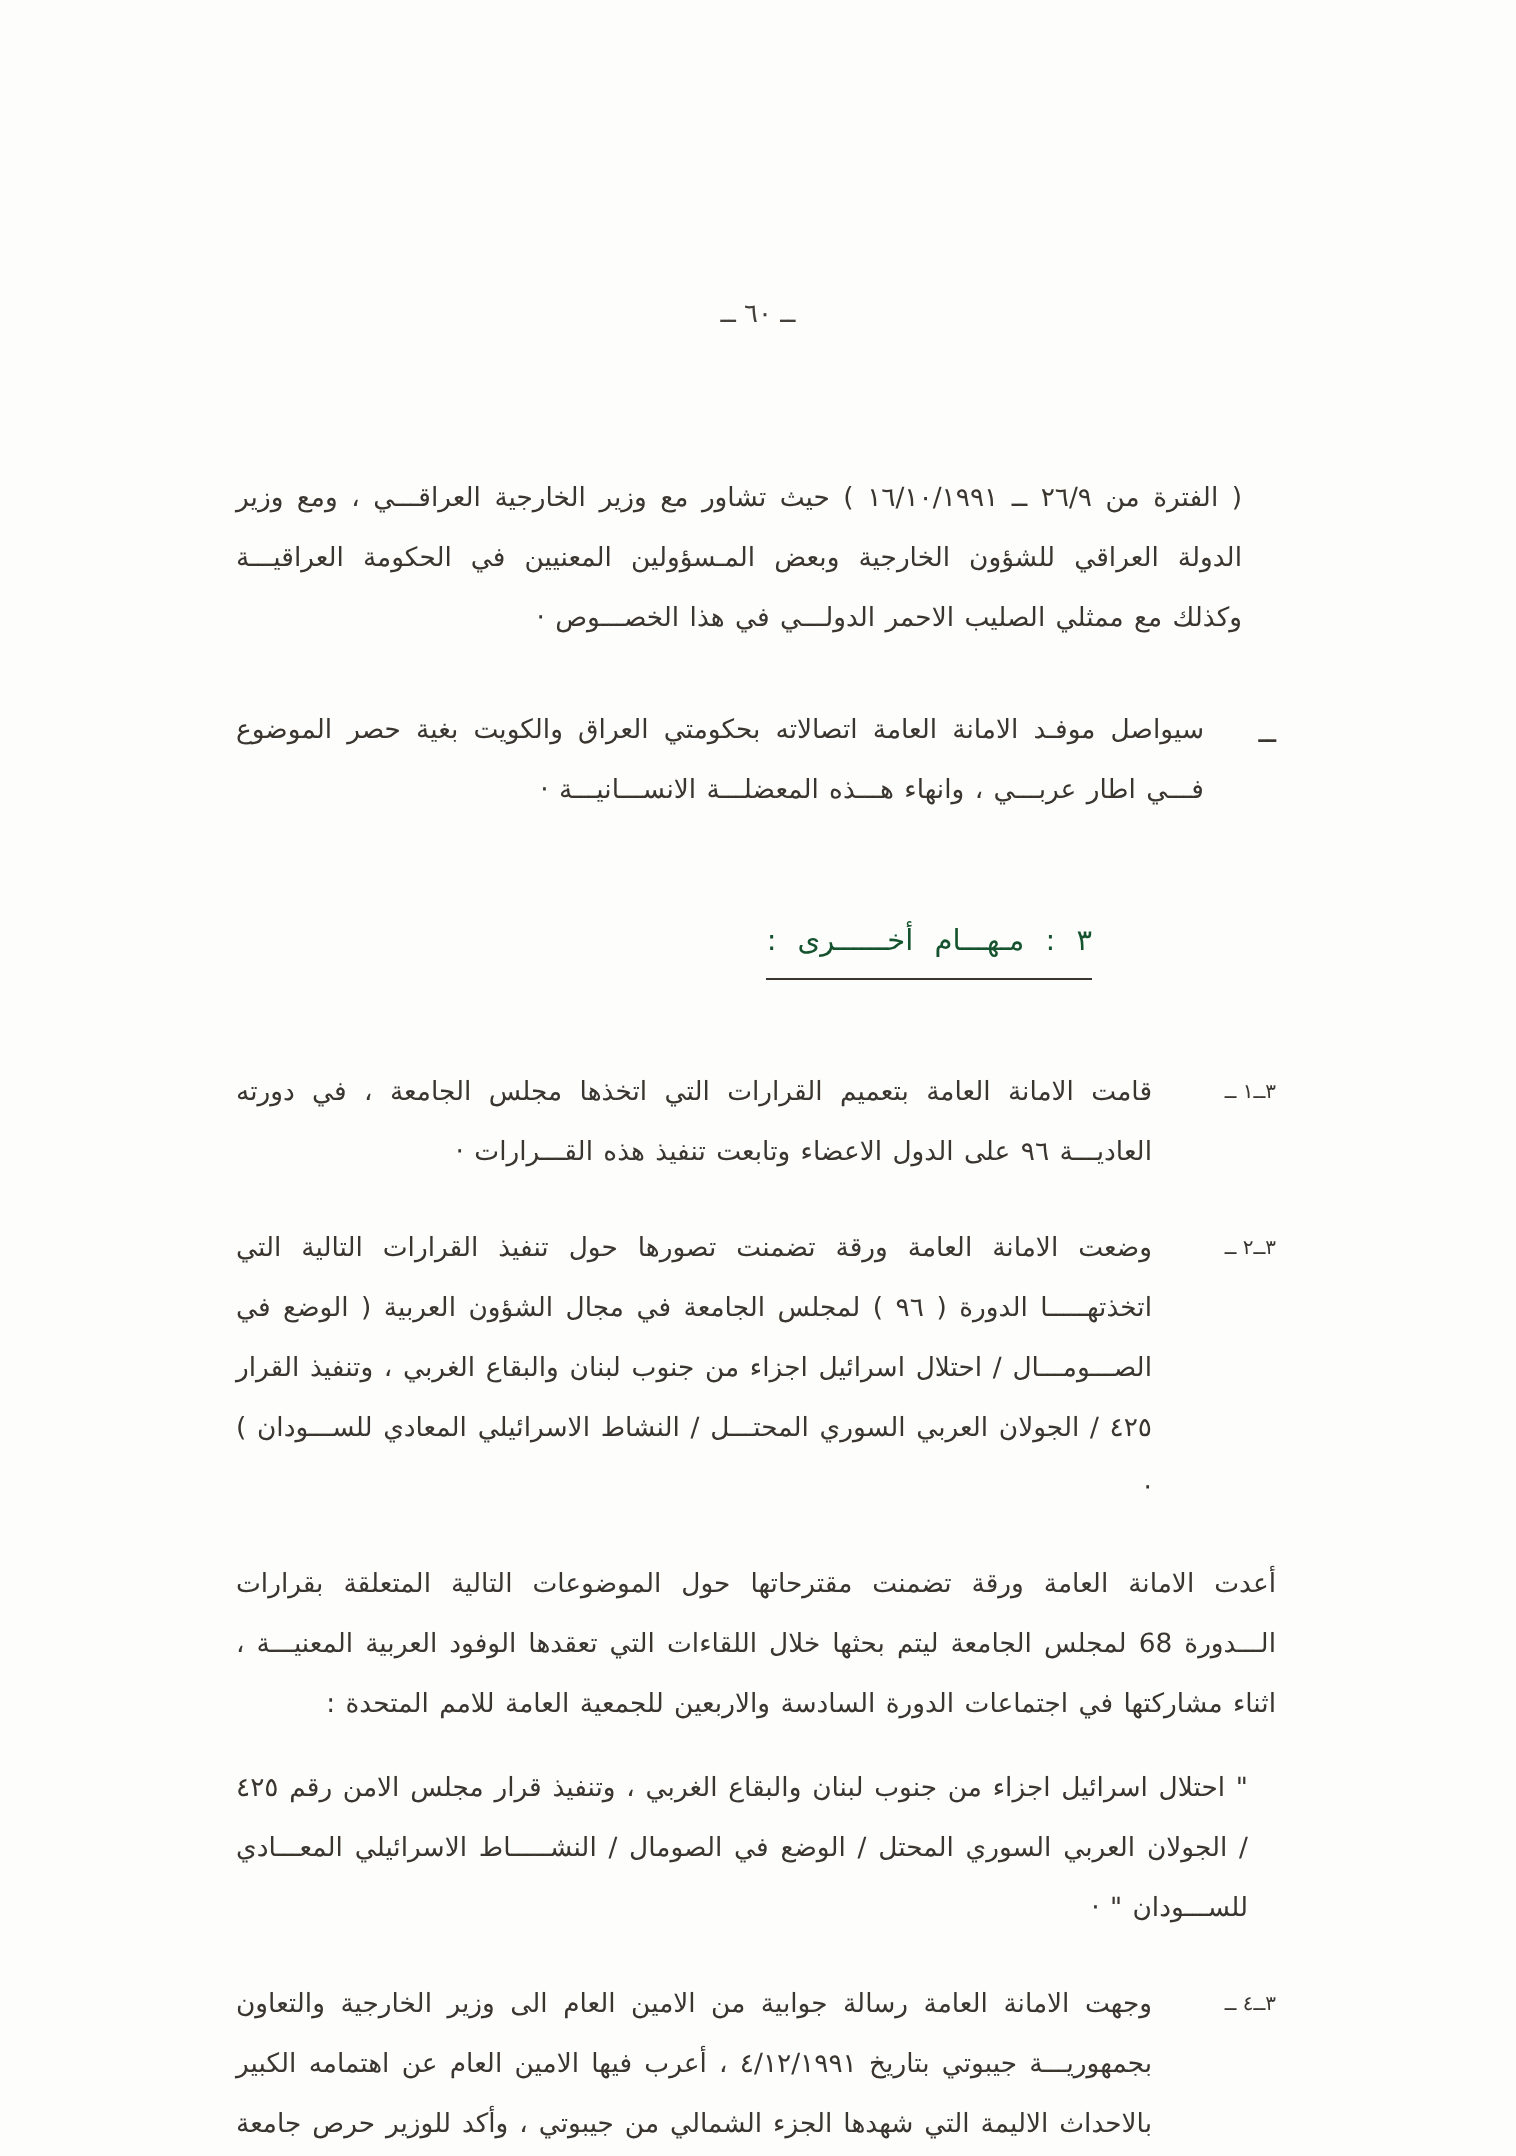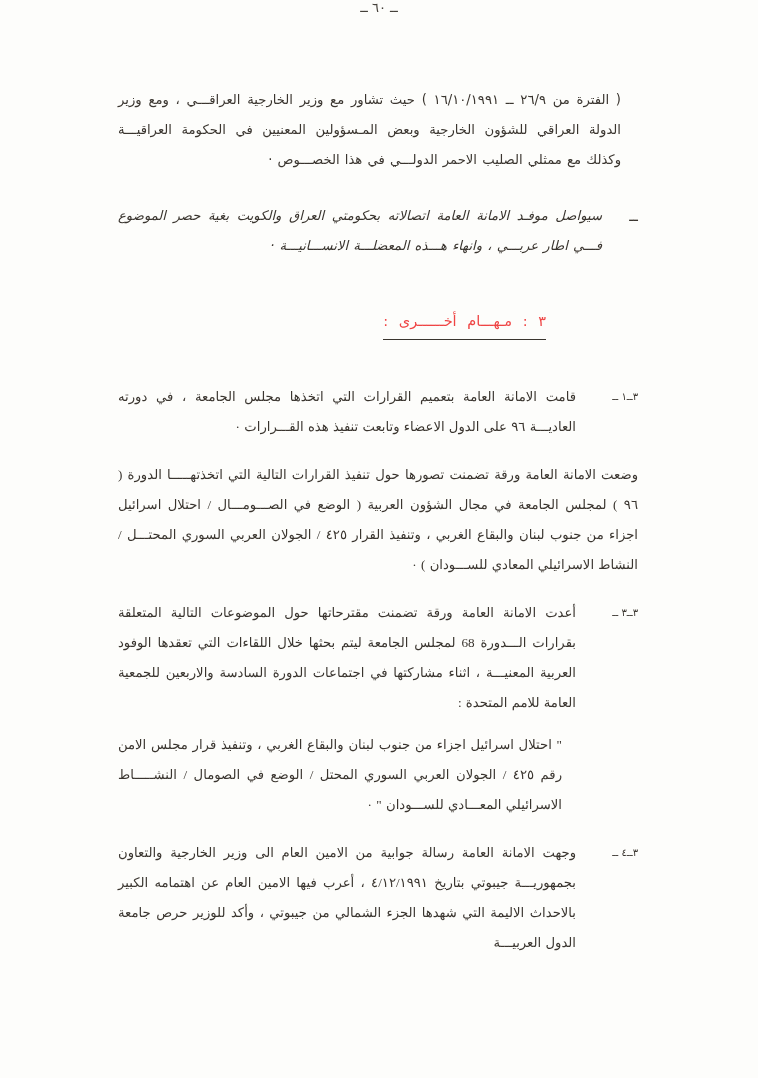--- a/index.html
+++ b/index.html
@@ -12,20 +12,21 @@
     height: 1078px;
     background: #fdfdfb;
     position: relative;
     font-family: "DejaVu Sans", sans-serif;
     color: #3a352f;
     direction: rtl;
     box-sizing: border-box;
     overflow: hidden;
   }
   .page-number {
+    padding-top: 150px;
     text-align: center;
     font-size: 13px;
     letter-spacing: 3px;
     color: #45403a;
   }
   .content {
     padding: 70px 120px 0 118px;
     box-sizing: border-box;
   }
   .para {
@@ -41,47 +42,45 @@
     margin: 0 0 26px 0;
   }
   .para-marked .marker {
     flex: 0 0 24px;
     font-size: 15px;
     line-height: 30px;
   }
   .para-marked .para {
     flex: 1;
     margin: 0;
-    font-style: italic;
   }
   .section-heading {
     margin: 48px 92px 42px 0;
     width: fit-content;
     font-size: 14.5px;
     line-height: 24px;
     letter-spacing: 1.5px;
     word-spacing: 6px;
     border-bottom: 1.5px solid #3a352f;
     padding-bottom: 6px;
-    color: #ef4444;
+    color: #14532d;
   }
   .item {
     display: flex;
     gap: 10px;
     margin: 0 0 18px 0;
   }
   .item-label {
     flex: 0 0 52px;
     font-size: 10px;
     line-height: 30px;
     white-space: nowrap;
   }
   .item-body {
     flex: 1;
-    font-family: Liberation Serif, serif;
   }
   .item-body .para {
     margin: 0;
   }
   .item-body .quote {
     margin: 12px 14px 0 0;
   }
 </style>
 </head>
 <body>
@@ -102,27 +101,27 @@
     <div class="section-heading">٣ :  مـهـــام  أخــــــرى  :</div>
 
     <div class="item">
       <span class="item-label">٣ــ١ ــ</span>
       <div class="item-body">
         <p class="para">قامت الامانة العامة بتعميم القرارات التي اتخذها مجلس الجامعة ،  في دورته العاديـــة ٩٦ على الدول الاعضاء وتابعت تنفيذ هذه القـــرارات ·</p>
       </div>
     </div>
 
     <div class="item">
+      <span class="item-label">٣ــ٢ ــ</span>
       <div class="item-body">
         <p class="para">وضعت الامانة العامة ورقة تضمنت  تصورها  حول  تنفيذ القرارات التالية التي اتخذتهـــــا الدورة ( ٩٦ )  لمجلس الجامعة في مجال الشؤون العربية ( الوضع في الصـــومـــال / احتلال اسرائيل اجزاء من جنوب لبنان والبقاع الغربي ،  وتنفيذ القرار ٤٢٥ / الجولان العربي السوري المحتـــل  /  النشاط الاسرائيلي المعادي للســـودان ) ·</p>
       </div>
     </div>
 
     <div class="item">
-      <span class="item-label">٣ــ٣ ــ</span>
       <div class="item-body">
         <p class="para">أعدت الامانة العامة ورقة تضمنت مقترحاتها حول الموضوعات التالية المتعلقة بقرارات الـــدورة 68 لمجلس الجامعة ليتم بحثها خلال اللقاءات التي  تعقدها الوفود العربية المعنيـــة ، اثناء مشاركتها في اجتماعات الدورة السادسة والاربعين للجمعية العامة للامم المتحدة :</p>
         <p class="para quote">" احتلال اسرائيل اجزاء من جنوب لبنان والبقاع الغربي ، وتنفيذ قرار مجلس الامن رقم ٤٢٥  /  الجولان العربي السوري المحتل  /  الوضع في الصومال  /  النشـــــاط الاسرائيلي المعـــادي للســـودان " ·</p>
       </div>
     </div>
 
     <div class="item">
       <span class="item-label">٣ــ٤ ــ</span>
       <div class="item-body">
         <p class="para">وجهت الامانة العامة رسالة جوابية من الامين العام الى وزير الخارجية والتعاون بجمهوريـــة جيبوتي بتاريخ ٤/١٢/١٩٩١ ،  أعرب فيها الامين العام عن اهتمامه الكبير بالاحداث الاليمة التي شهدها الجزء الشمالي من جيبوتي ،  وأكد للوزير حرص جامعة الدول العربيـــة</p>

